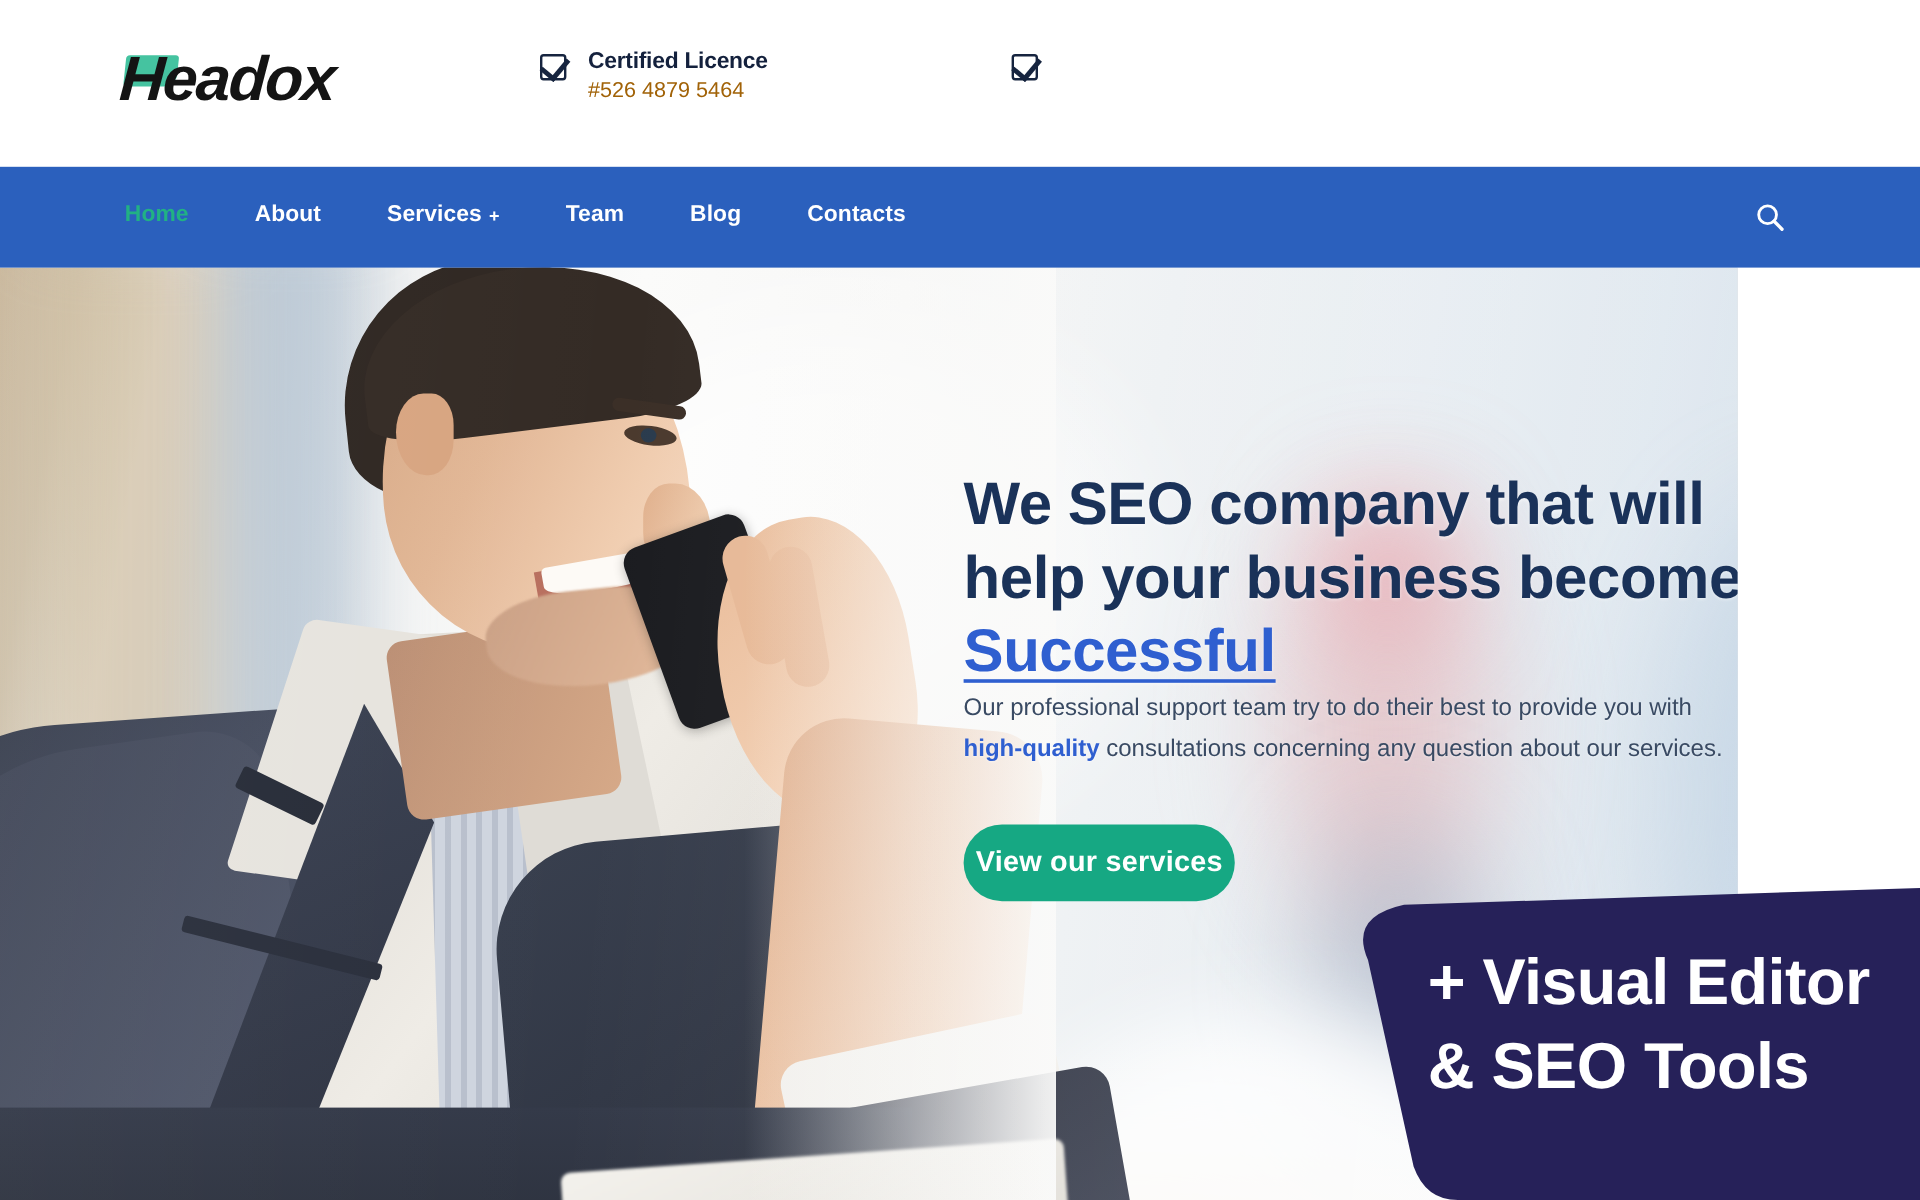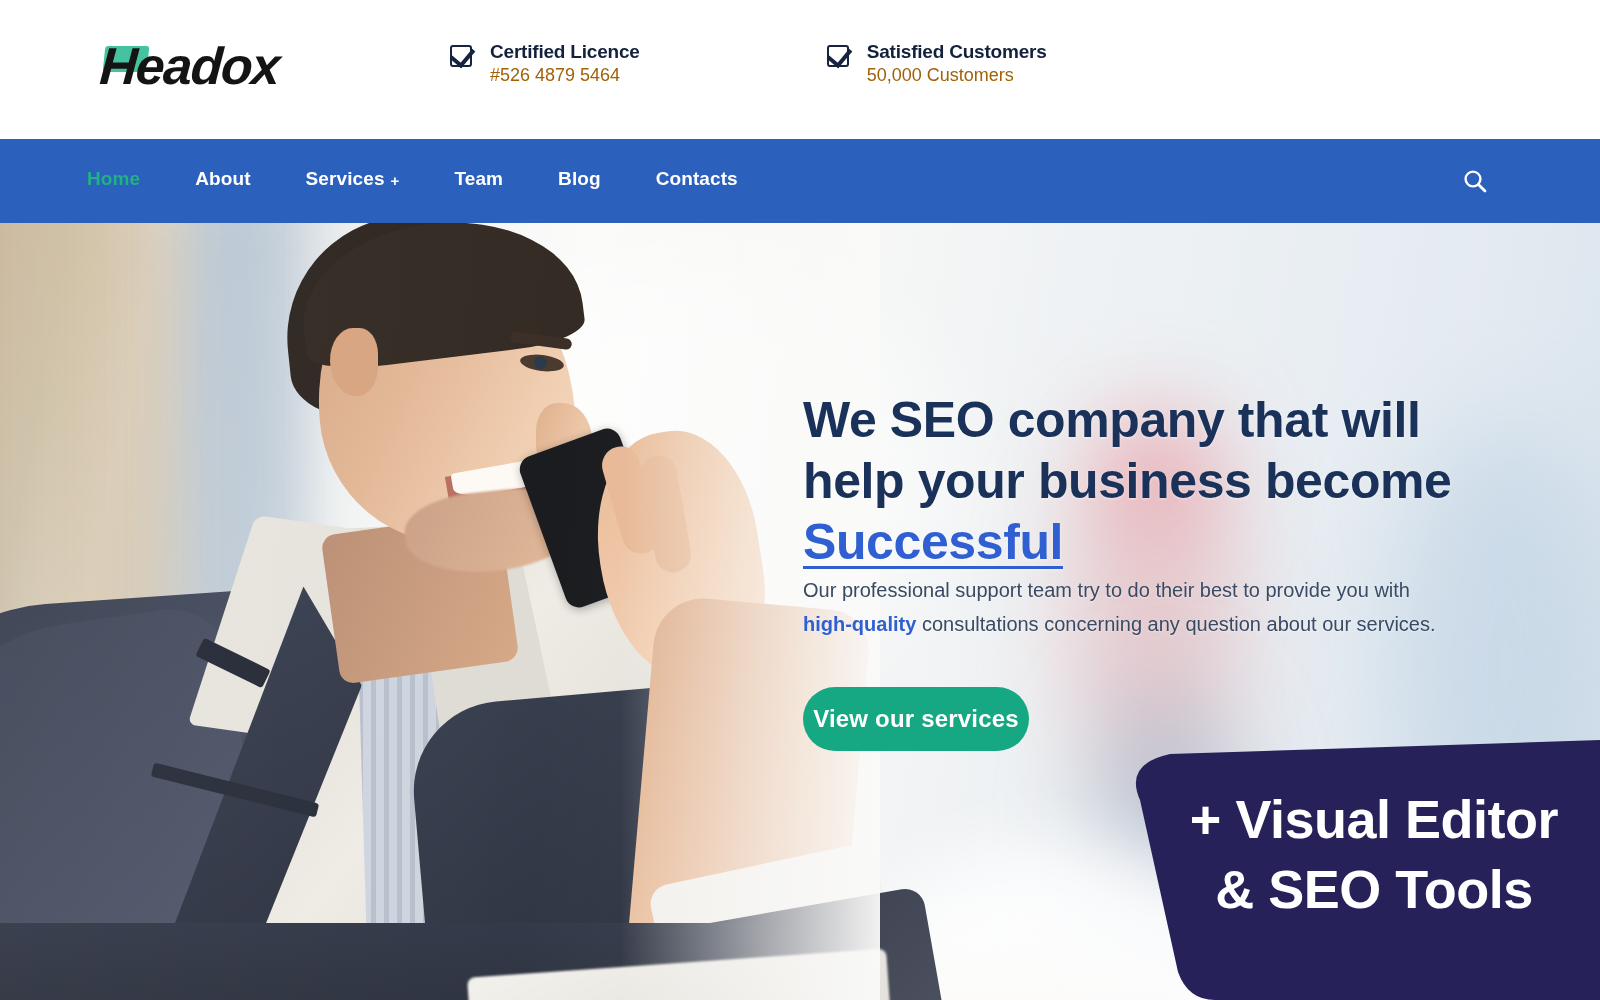--- a/index.html
+++ b/index.html
@@ -27,21 +27,21 @@
   }
   .logo-text {
     position:relative; z-index:2;
     font-family:"Liberation Sans", sans-serif;
     font-size:52px; font-weight:bold; letter-spacing:-1.5px;
     color:#141414; font-style:italic;
     transform:skewX(-4deg);
     line-height:1;
   }
 
-  .badges { position:absolute; left:450px; top:40px; display:flex; gap:0; }
+  .badges { position:absolute; left:450px; top:40px; display:flex; gap:16px; }
   .badge { display:flex; align-items:flex-start; gap:18px; }
   .badge.b2 { margin-left:187px; }
   .chk {
     position:relative; width:22px; height:22px; margin-top:5px;
     border:2.5px solid #16243f; border-radius:3px; flex:none;
   }
   .chk::after {
     content:""; position:absolute;
     left:3px; top:-3px; width:11px; height:18px;
     border-right:4px solid #16243f; border-bottom:4px solid #16243f;
@@ -64,42 +64,42 @@
     display:flex; align-items:center; justify-content:center;
     border:none; cursor:pointer; font-family:"Liberation Sans", sans-serif;
   }
 
   
   .nav {
     position:absolute; left:0; top:139px; width:1600px; height:84px;
     background:#2b60bd; z-index:40;
   }
   .nav-links {
-    position:absolute; left:87px; top:0; height:80px;
+    position:absolute; left:104px; top:0; height:80px;
     display:flex; align-items:center; gap:0;
   }
   .nav-link {
     font-size:19px; font-weight:bold; color:#ffffff;
     letter-spacing:0.1px; cursor:pointer; white-space:nowrap;
     display:flex; align-items:center; gap:6px;
   }
   .nav-link.active { color:#21b184; }
   .nav-link + .nav-link { margin-left:55px; }
   .nav-caret {
     display:inline-block; font-size:15px; font-weight:bold; color:#ffffff;
     line-height:1; position:relative; top:1px;
   }
   .nav-search {
     position:absolute; right:112px; top:0; height:84px;
     display:flex; align-items:center; cursor:pointer;
   }
 
   
   .hero {
-    position:absolute; left:0; top:223px; width:1600px; height:777px;
+    position:absolute; left:0; top:223px; width:1448px; height:777px;
     overflow:hidden; background:#cfd6dd;
   }
   
   .bg-base {
     position:absolute; inset:0;
     background:
       linear-gradient(100deg,#c9b79c 0%, #cfc3ad 4%, #e7e3dd 9%, #dfe2e4 13%,
                       #f2f3f3 22%, #fbfbfa 34%, #f7f7f6 48%, #eef1f3 62%,
                       #e6ecf1 76%, #dde6ee 88%, #cfdce8 100%);
   }
@@ -320,21 +320,21 @@
     display:flex; align-items:center; justify-content:center;
   }
 
   
   .ribbon {
     position:absolute; left:1020px; top:740px; width:580px; height:260px;
     z-index:30;
   }
   .ribbon svg { display:block; }
   .ribbon-text {
-    position:absolute; right:42px; top:44px; text-align:center;
+    position:absolute; right:42px; top:44px; text-align:left;
     color:#ffffff; font-size:54px; font-weight:bold; line-height:70px;
     letter-spacing:-0.5px;
   }
 </style>
 </head>
 <body>
 
 <div class="page">
 
   <header class="topbar">
@@ -349,24 +349,20 @@
       <div class="badge b1">
         <span class="chk"></span>
         <span class="badge-txt">
           <span class="badge-title">Certified Licence</span><br>
           <span class="badge-sub">#526 4879 5464</span>
         </span>
       </div>
 
       <div class="badge b2">
         <span class="chk"></span>
-        <span class="badge-txt">
-          <span class="badge-title">Satisfied Customers</span><br>
-          <span class="badge-sub">50,000 Customers</span>
-        </span>
       </div>
 
     </div>
 
   </header>
 
   <nav class="nav">
     <div class="nav-links">
       <a class="nav-link active">
         <span>Home</span>

